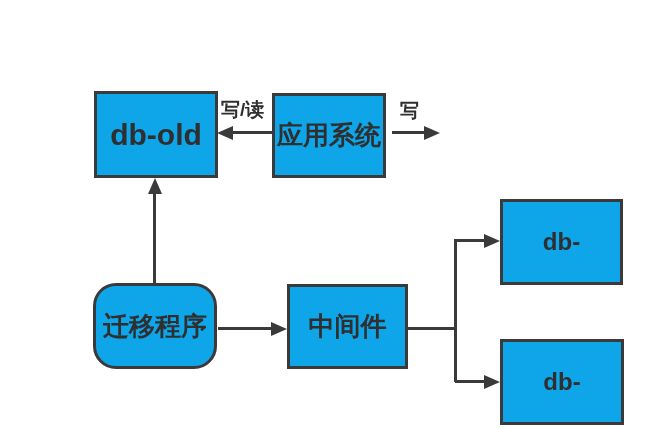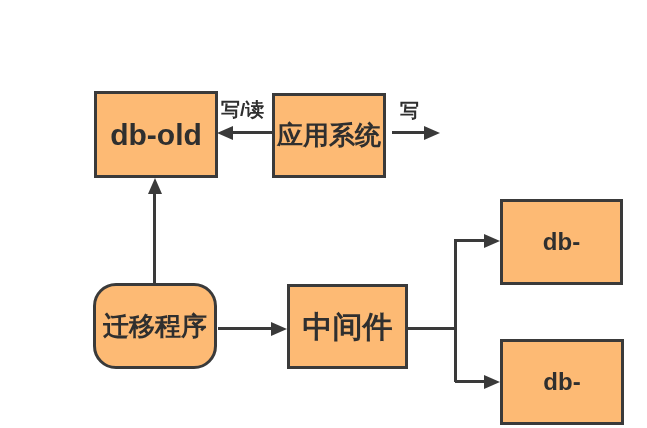--- a/index.html
+++ b/index.html
@@ -12,21 +12,21 @@
     width: 647px;
     height: 428px;
     background: #ffffff;
     overflow: hidden;
     font-family: "Liberation Sans", "DejaVu Sans", sans-serif;
   }
   .box {
     position: absolute;
     box-sizing: border-box;
     border: 3px solid #3a3a3a;
-    background: #fdba74;
+    background: #0ea5e9;
     display: flex;
     flex-direction: column;
     align-items: center;
     justify-content: center;
     text-align: center;
     font-weight: bold;
     color: #2f2f2f;
     line-height: 1.25;
   }
   .hline, .vline {
@@ -70,21 +70,21 @@
     color: #c7c7c7;
     white-space: nowrap;
     z-index: 5;
   }
 
   
   #box-db-old     { left: 94px;  top: 91px;  width: 124px; height: 87px; font-size: 30px; }
   #box-app-system { left: 272px; top: 93px;  width: 114px; height: 85px; font-size: 26px; }
   #box-msg-queue  { left: 440px; top: 92px;  width: 123px; height: 85px; font-size: 26px; }
   #box-migration  { left: 93px;  top: 283px; width: 124px; height: 86px; font-size: 26px; border-radius: 23px; }
-  #box-middleware { left: 287px; top: 284px; width: 121px; height: 85px; font-size: 30px; }
+  #box-middleware { left: 287px; top: 284px; width: 121px; height: 85px; font-size: 26px; }
   #box-db-new1    { left: 500px; top: 199px; width: 123px; height: 86px; font-size: 24px; }
   #box-db-new2    { left: 500px; top: 339px; width: 124px; height: 86px; font-size: 24px; }
 
   
   #line-app-dbold      { left: 230px; top: 131px; width: 42px; }
   #arrow-app-dbold     { left: 217px; top: 126px; }
   #label-write-read    { left: 221px; top: 97px;  font-size: 19px; }
 
   #line-app-msgqueue   { left: 392px; top: 131px; width: 34px; }
   #arrow-app-msgqueue  { left: 424px; top: 126px; }

